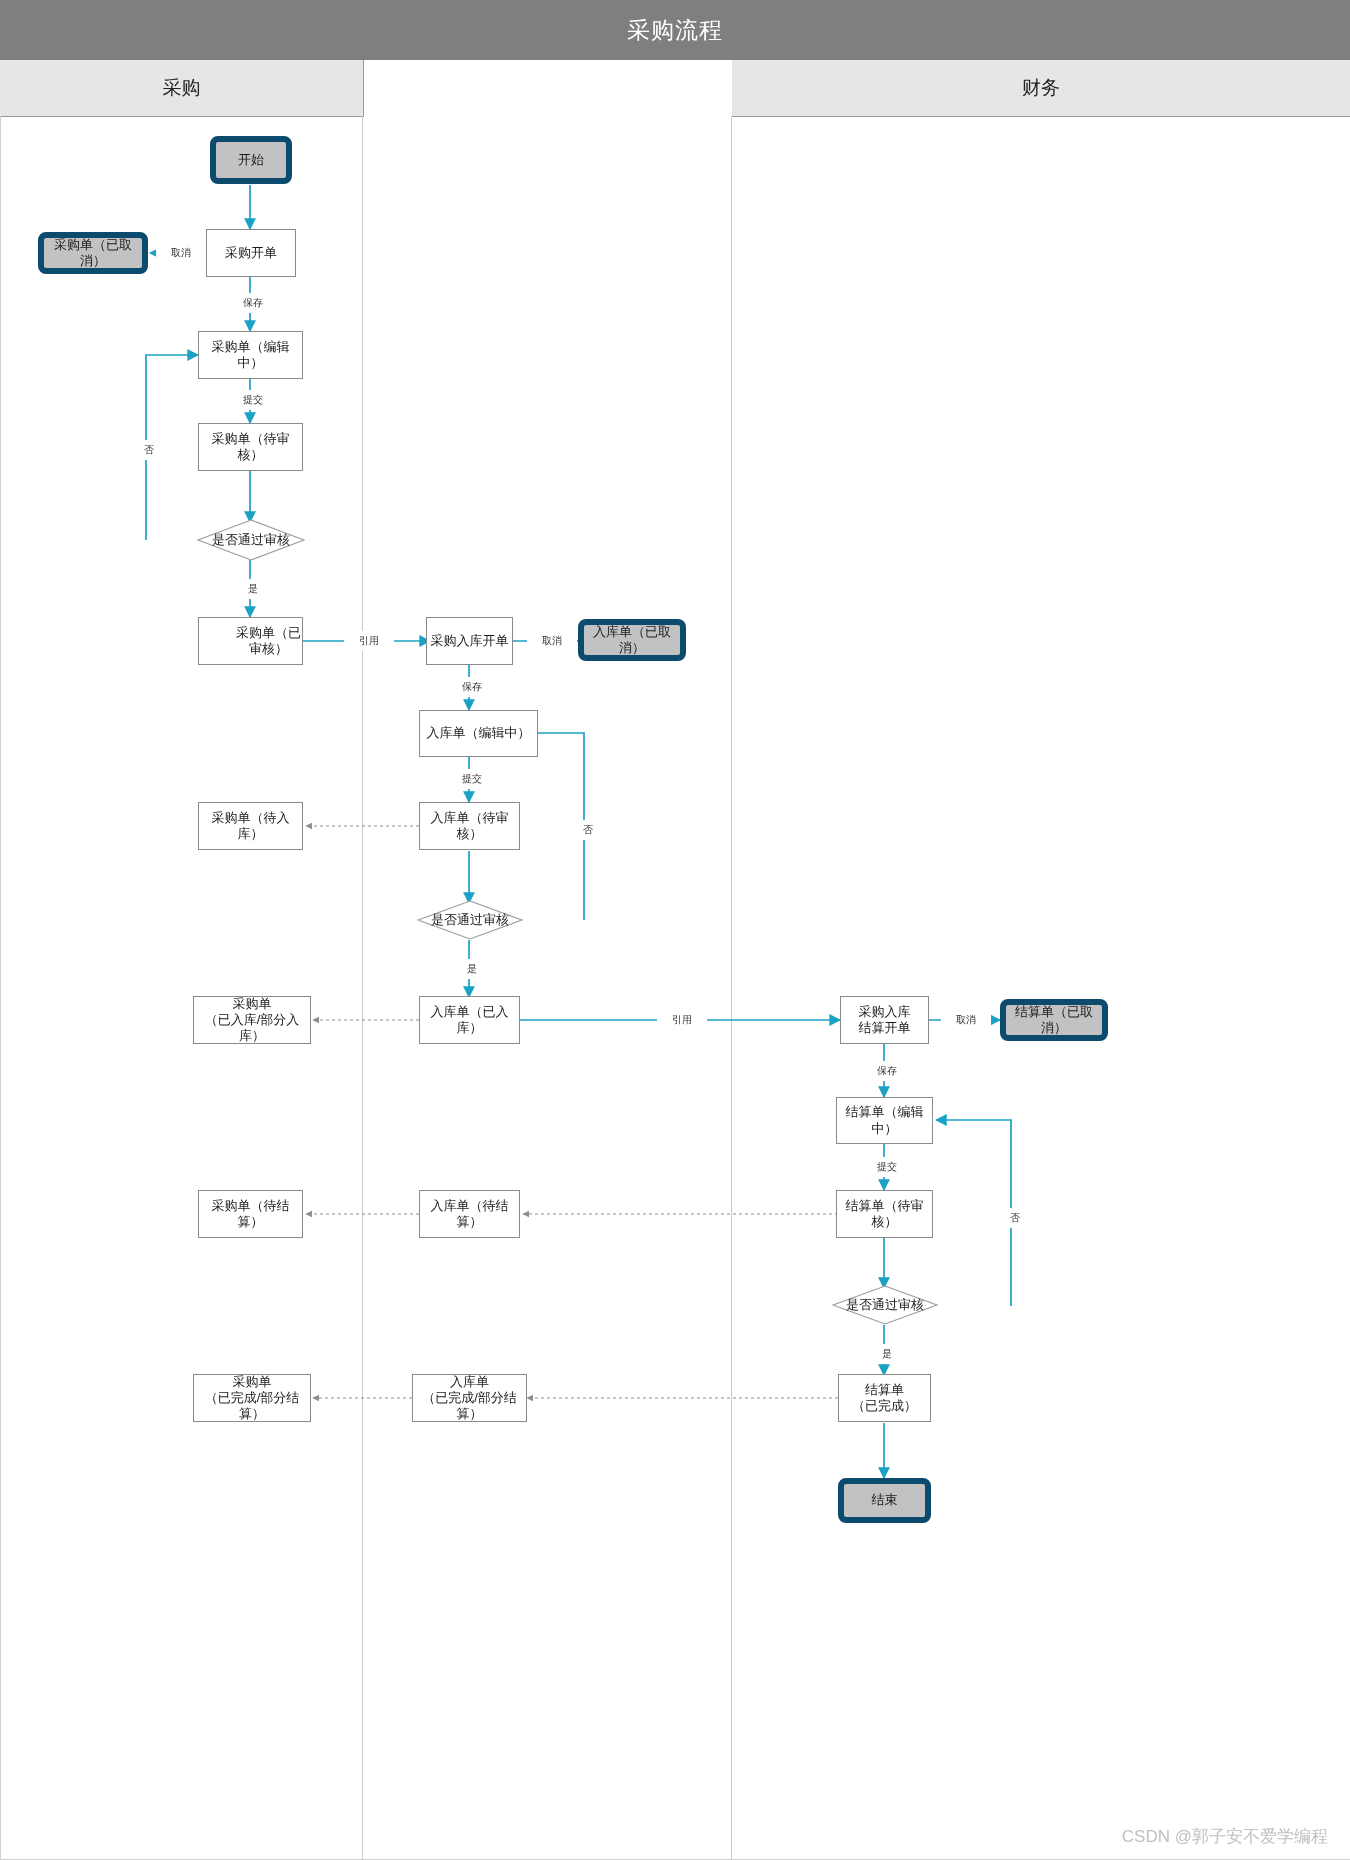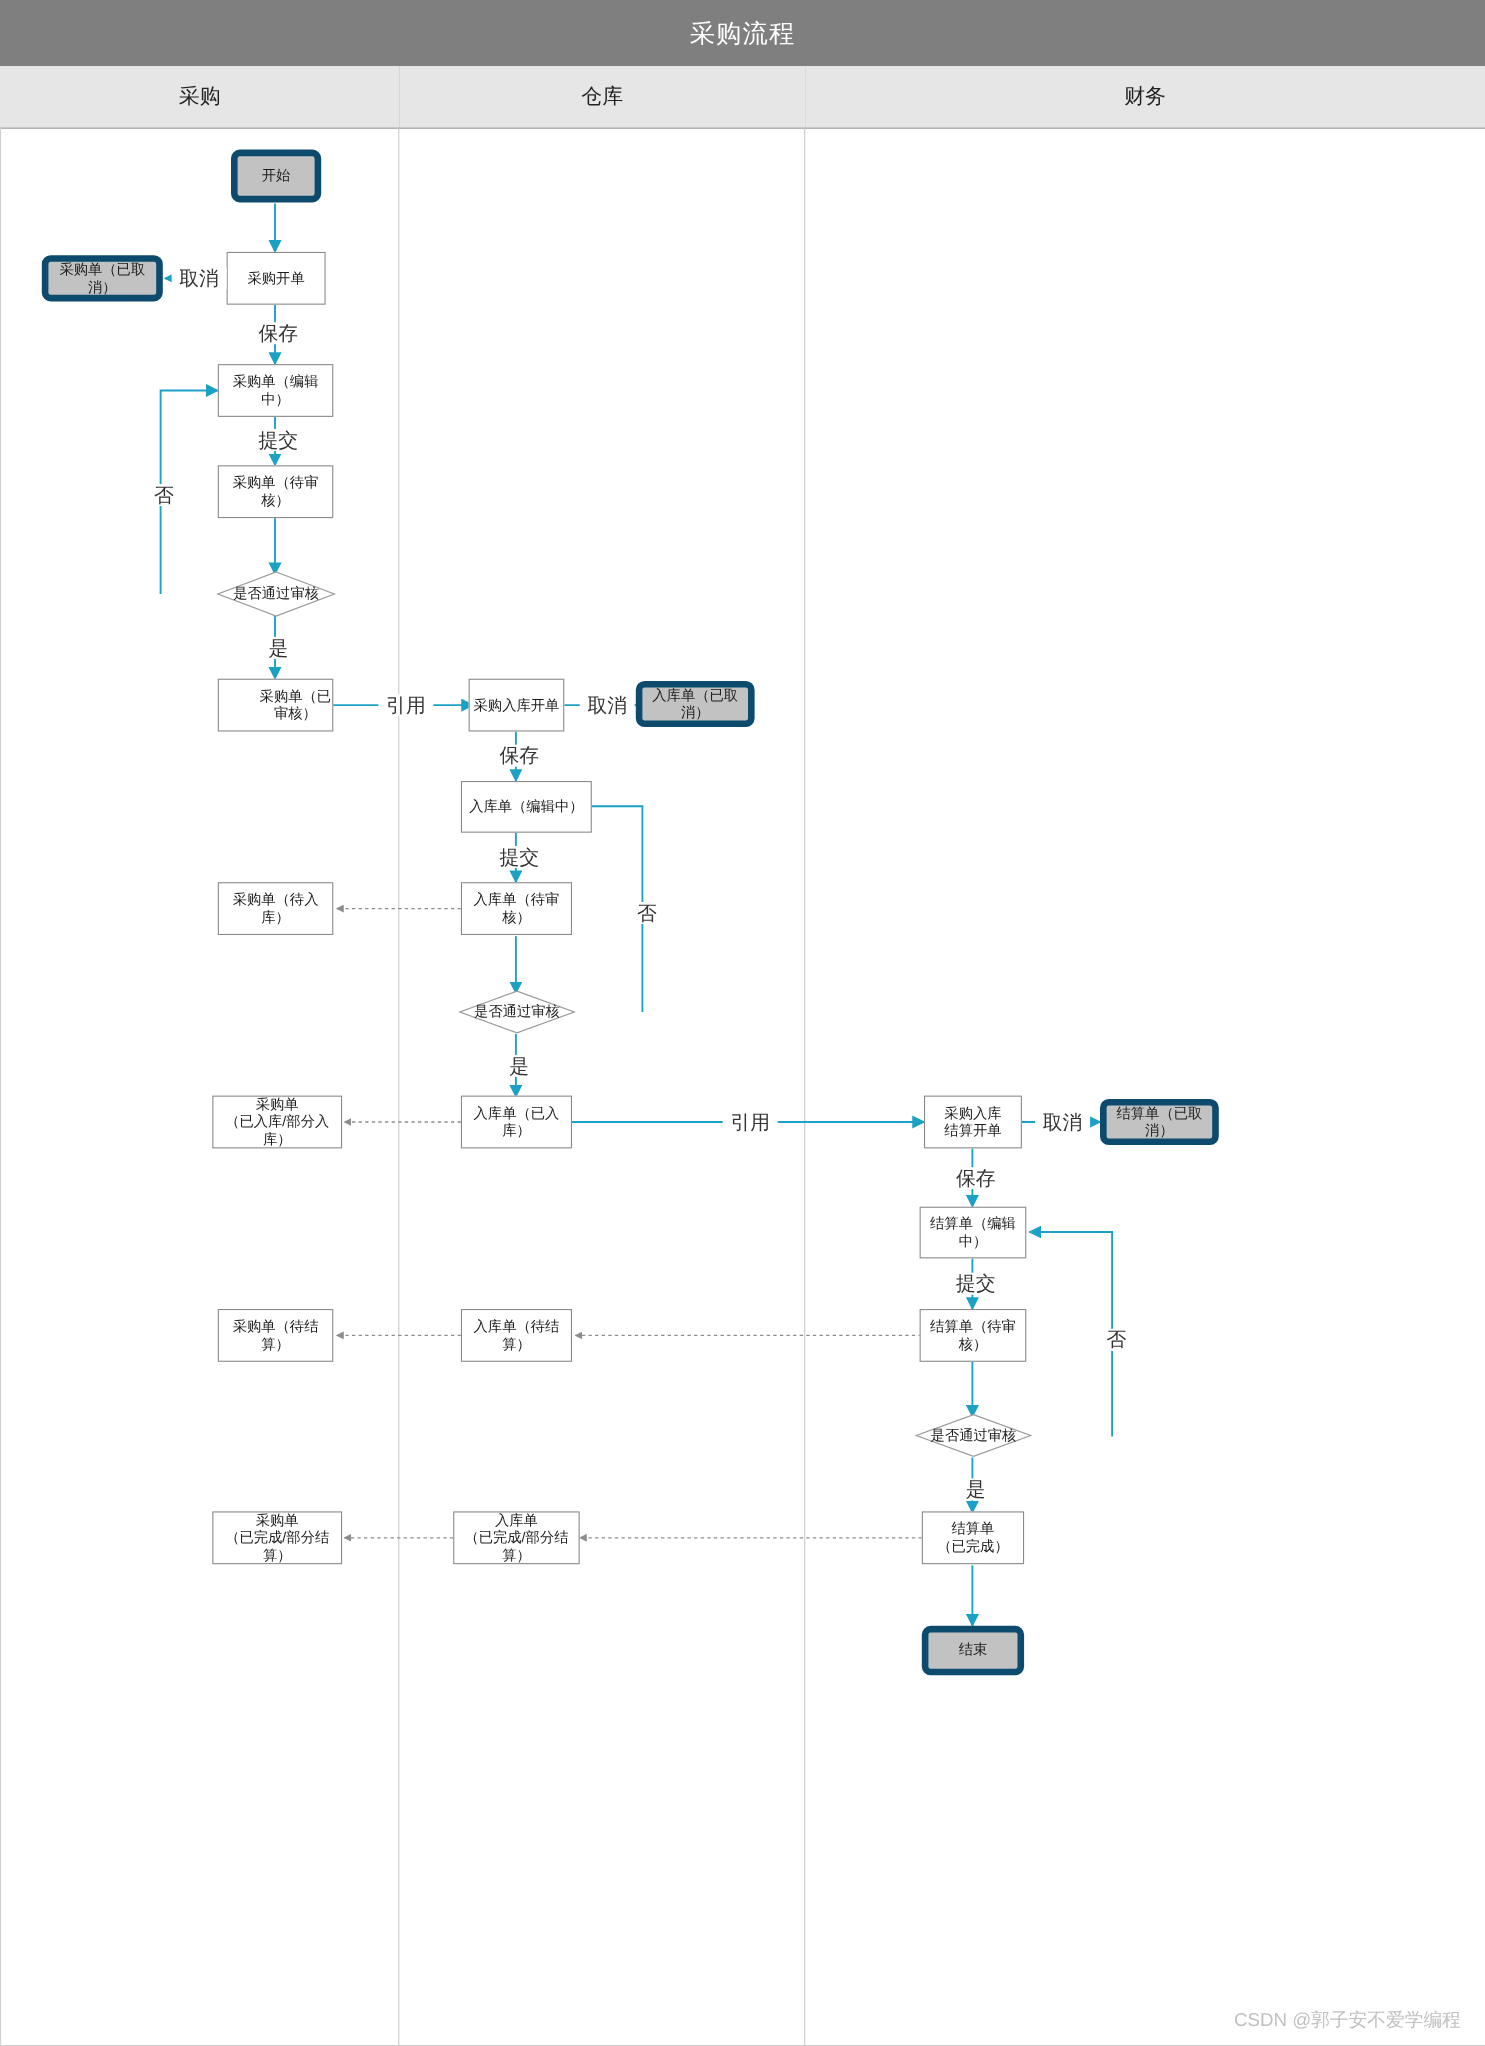--- a/index.html
+++ b/index.html
@@ -42,39 +42,38 @@
     background:#c2c2c2;border:6px solid #0c4a6e;border-radius:8px;
   }
   .diamond-shape{position:absolute;}
   .diamond-label{
     position:absolute;display:flex;align-items:center;justify-content:center;
     font-size:13px;color:#1a1a1a;white-space:nowrap;
   }
 
   
   .elabel{
-    position:absolute;font-size:18px;color:#333;background:#fff;
+    position:absolute;font-size:10px;color:#333;background:#fff;
     padding:0 3px;white-space:nowrap;
     display:flex;align-items:center;justify-content:center;
   }
 
   .watermark{
     position:absolute;right:22px;bottom:12px;
     font-size:17px;color:#c0c0c0;white-space:nowrap;
   }
 </style>
 </head>
 <body>
 
 <div id="page">
 
   <div class="title-bar">采购流程</div>
 
   <div class="lane-head" style="left:0;width:363px;">采购</div>
-  <div class="lane-head" style="left:363px;width:369px;">仓库</div>
   <div class="lane-head last" style="left:732px;width:618px;">财务</div>
 
   <div class="outer-frame"></div>
   <div class="lane-sep" style="left:362px;"></div>
   <div class="lane-sep" style="left:731px;"></div>
 
   <svg id="edges">
     <defs>
       <marker id="ah" viewBox="0 0 10 10" refX="9" refY="5" markerWidth="7" markerHeight="7" orient="auto-start-reverse">
         <path d="M0,0 L10,5 L0,10 z" fill="#1ba1c4"></path>

